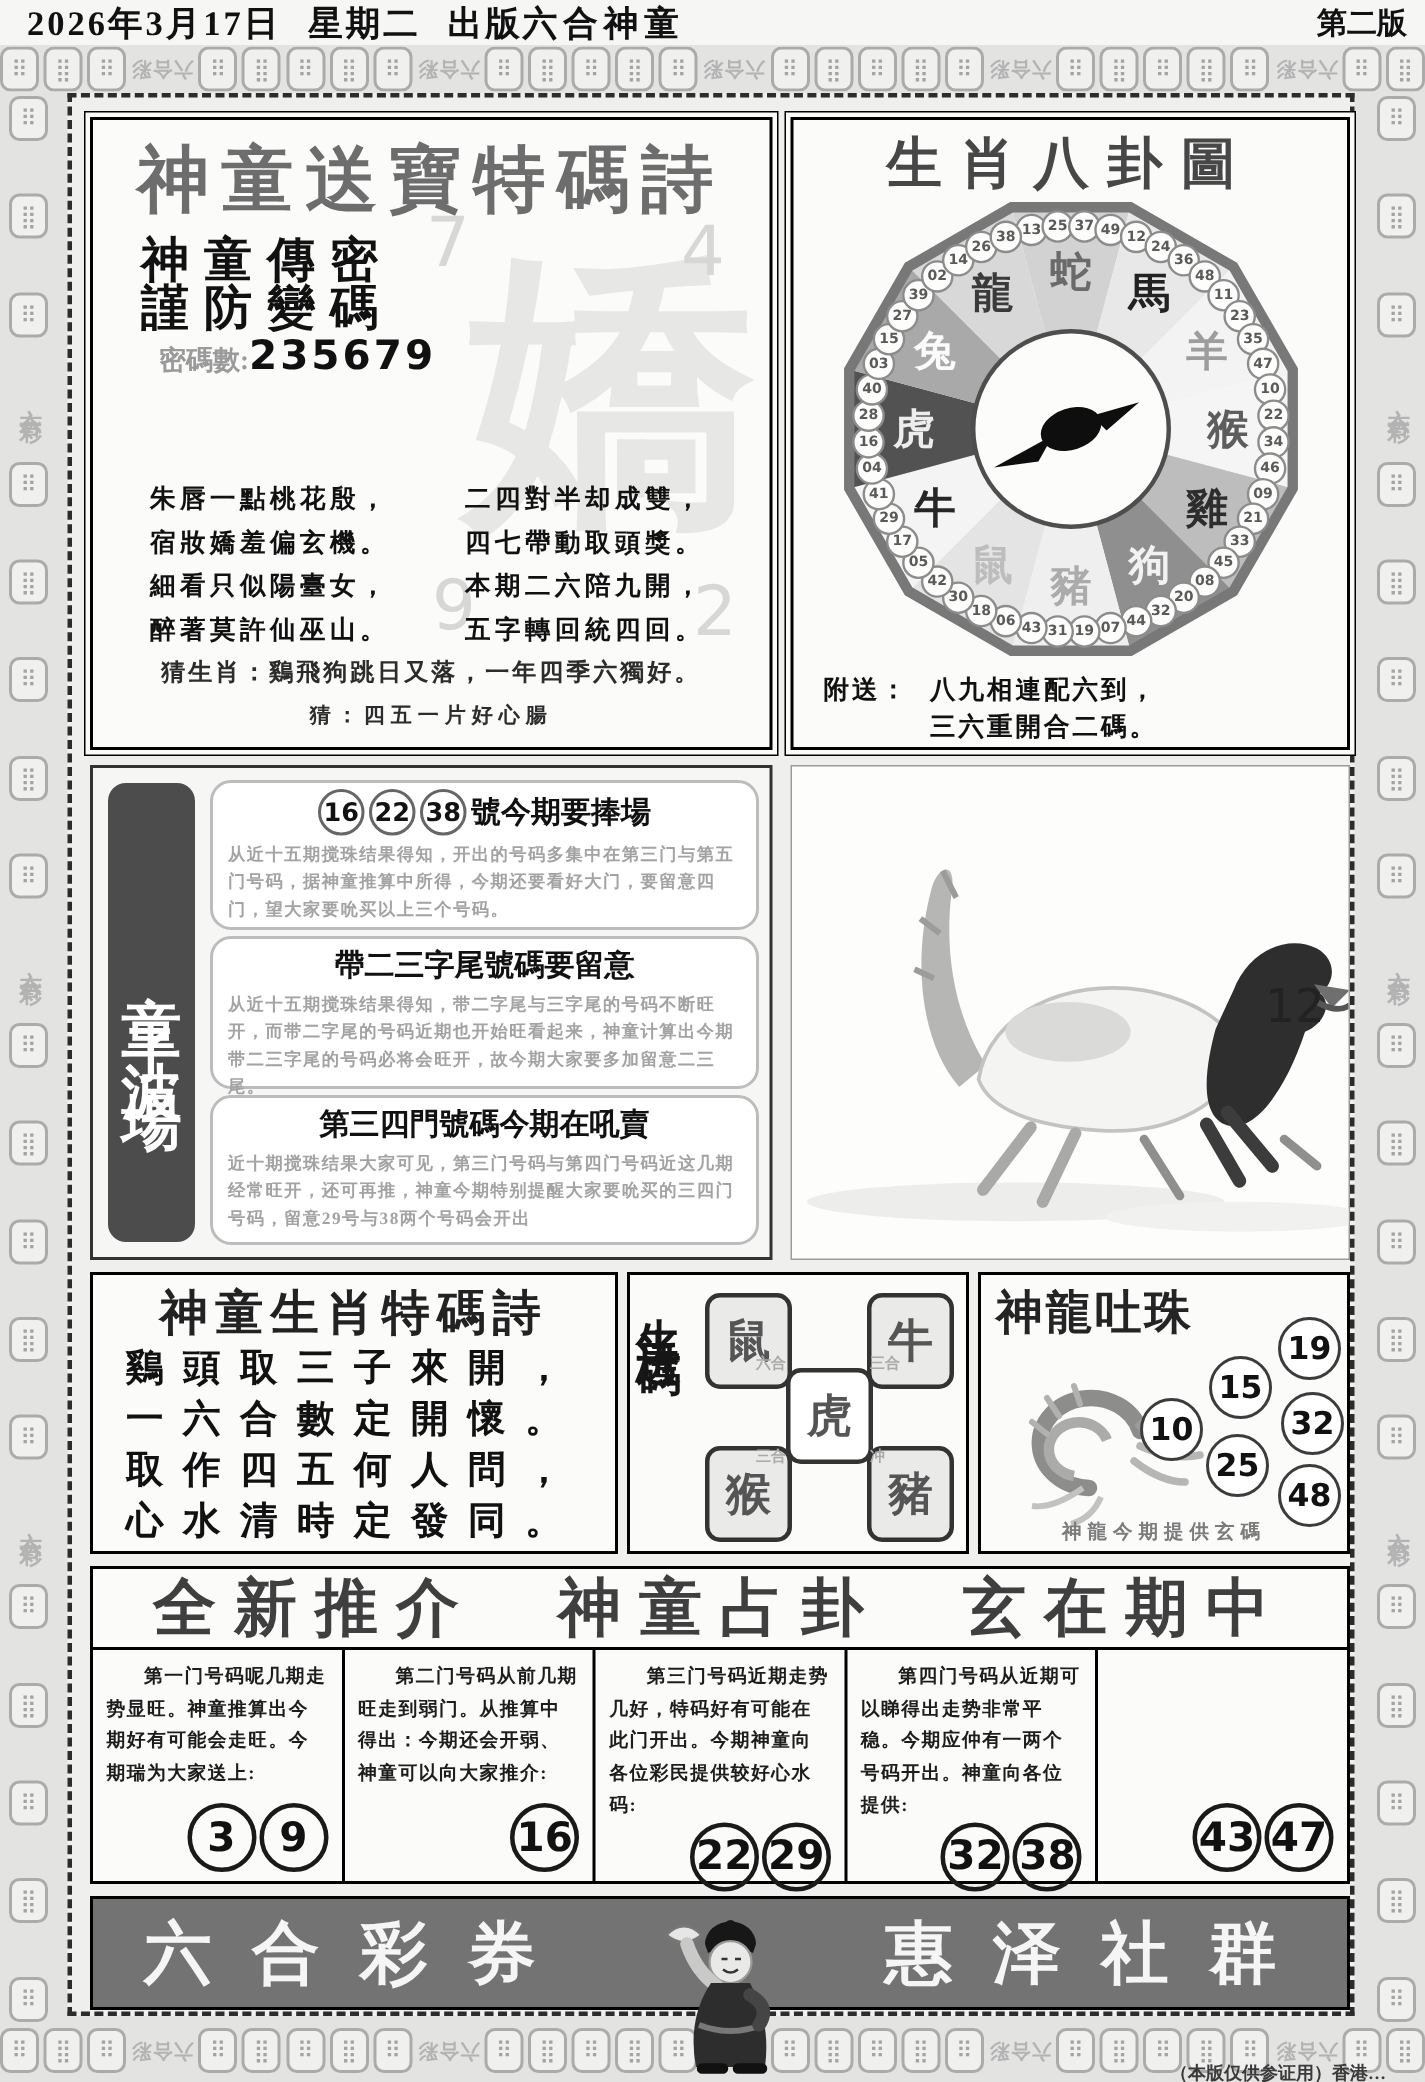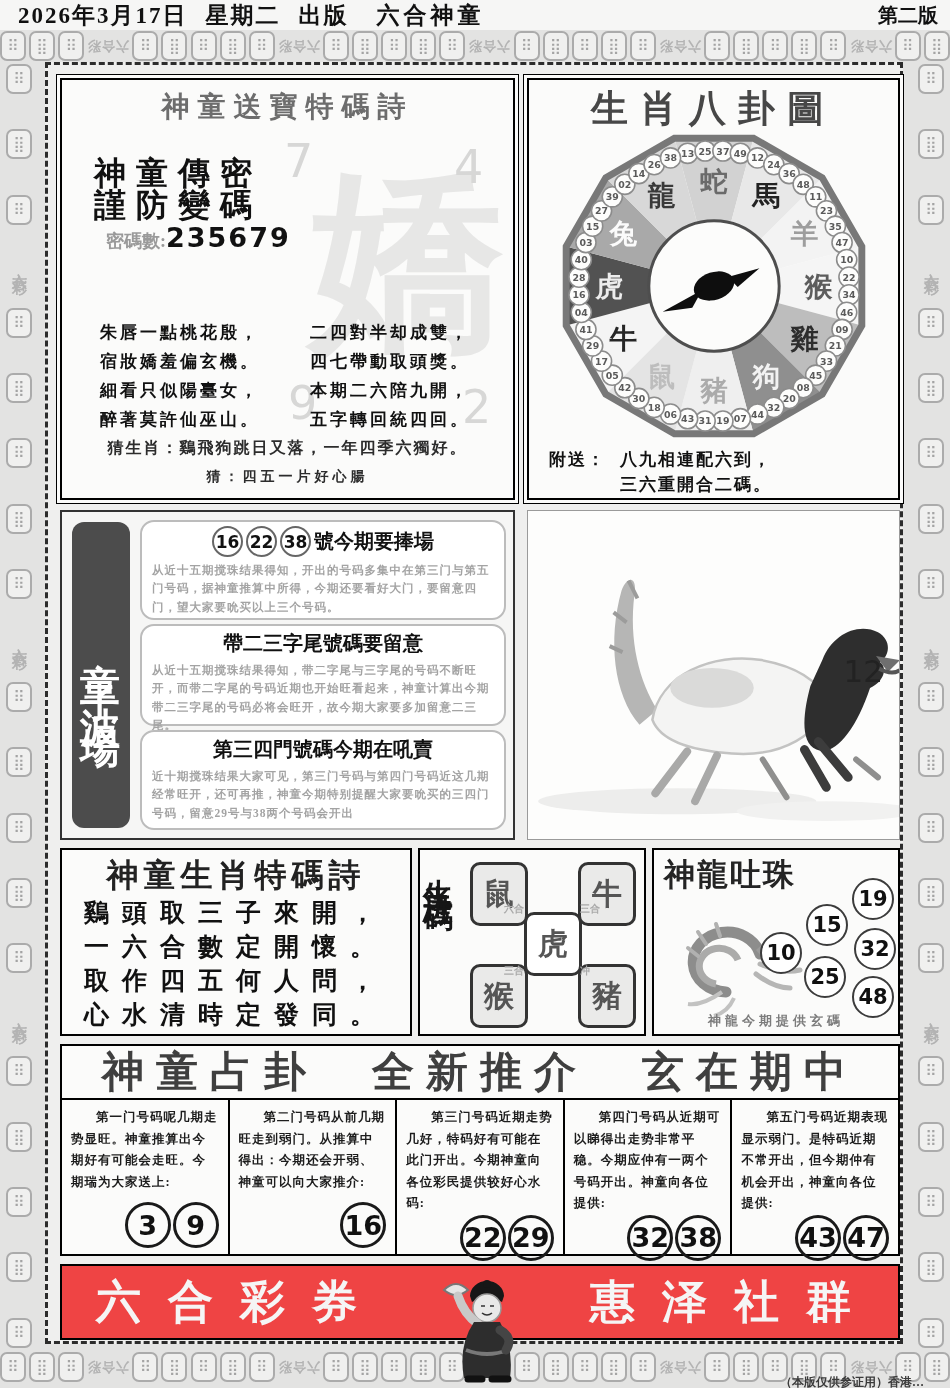--- a/index.html
+++ b/index.html
@@ -2,39 +2,39 @@
 <html><head>
 <meta charset="utf-8">
 <style>
   html,body{margin:0;padding:0;background:#c9c9c9;}
   .page{position:relative;width:950px;height:1388px;background:#e3e3e2;overflow:hidden;
         font-family:"Liberation Serif",serif;color:#111;}
   
   .header{position:absolute;left:0;top:0;width:950px;height:30px;background:#f6f6f5;
           display:flex;align-items:center;font-size:23px;font-weight:bold;}
   .header .h-left{margin-left:18px;letter-spacing:2px;}
-  .header .h-mast{margin-left:28px;font-family:Liberation Mono, monospace;letter-spacing:4px;}
+  .header .h-mast{font-family:Liberation Mono, monospace;letter-spacing:4px;}
   .header .h-right{margin-left:auto;margin-right:12px;font-size:20px;}
   
   .strip{position:absolute;display:flex;align-items:center;justify-content:space-between;overflow:hidden;}
   .strip.h{flex-direction:row;}
   .strip.v{flex-direction:column;}
   .dice{display:inline-flex;align-items:center;justify-content:center;width:22px;height:26px;
         border:2px solid #ababab;border-radius:7px;color:#a4a4a4;font-size:15px;flex:0 0 auto;
         font-family:"DejaVu Sans",sans-serif;background:#f0f0ef;}
   .blabel{color:#b3b3b3;font-size:13px;font-weight:bold;letter-spacing:1px;flex:0 0 auto;
           transform:rotate(180deg);white-space:nowrap;}
   .vlabel{writing-mode:vertical-rl;text-orientation:upright;transform:none;letter-spacing:4px;font-size:15px;}
   
   .main-box{position:absolute;left:45px;top:62px;width:858px;height:1282px;
             border:3px dashed #2c2c2c;background:#efefee;box-sizing:border-box;}
   .panel{position:absolute;background:#fbfbfa;border:2px solid #000;box-sizing:border-box;}
   .double{box-shadow:0 0 0 3px #fbfbfa,0 0 0 4px #000;}
   
-  .tp-title{position:absolute;left:0;top:8px;width:100%;text-align:center;font-size:28px;font-weight:bold;
+  .tp-title{position:absolute;left:0;top:8px;width:100%;text-align:center;font-size:48px;font-weight:bold;
             color:#6d6d6d;letter-spacing:8px;}
   .tp-sub{position:absolute;left:32px;font-size:32px;font-weight:bold;letter-spacing:10px;}
   .tp-code-row{position:absolute;left:44px;top:142px;display:flex;align-items:baseline;}
   .tp-code-label{font-size:18px;color:#9a9a9a;font-weight:bold;}
   .tp-code{font-size:27px;font-weight:bold;font-family:"DejaVu Sans",sans-serif;letter-spacing:2px;}
   .wm-num{position:absolute;font-size:46px;color:#d7d7d6;font-family:"DejaVu Sans",sans-serif;}
   .wm-char{position:absolute;left:248px;top:86px;font-size:195px;color:#e7e7e6;font-weight:bold;line-height:1;}
   .tp-verses{position:absolute;top:238px;font-size:17px;font-weight:bold;letter-spacing:3px;line-height:29px;}
   .tp-hint{position:absolute;width:100%;text-align:center;font-weight:bold;color:#2c2c2c;}
   
@@ -82,21 +82,21 @@
             font-family:"Liberation Sans",sans-serif;}
   .rec-cols{display:flex;height:156px;}
   .rec-col{flex:1;border-right:2px solid #000;padding:7px 9px 5px 9px;display:flex;flex-direction:column;
            box-sizing:border-box;}
   .rec-col:last-child{border-right:none;}
   .rec-text{font-size:12.5px;font-weight:bold;line-height:1.72;letter-spacing:1px;color:#1d1d1d;text-indent:2em;}
   .rec-nums{margin-top:auto;display:flex;justify-content:flex-end;gap:2px;padding-bottom:3px;}
   .rec-ball{width:40px;height:40px;border:3px solid #1a1a1a;border-radius:50%;display:flex;align-items:center;
             justify-content:center;font-size:27px;font-weight:bold;font-family:"DejaVu Sans",sans-serif;}
   
-  .banner{position:absolute;left:60px;top:1264px;width:840px;height:76px;background:#ef4444;border:2px solid #000;
+  .banner{position:absolute;left:60px;top:1264px;width:840px;height:76px;background:#737373;border:2px solid #000;
           display:flex;align-items:center;box-sizing:border-box;}
   .banner .bn-left{margin-left:34px;}
   .banner .bn-right{margin-left:auto;margin-right:20px;}
   .bn-text{color:#f5f5f5;font-size:45px;font-weight:bold;letter-spacing:27px;
            font-family:"Liberation Sans",sans-serif;white-space:nowrap;}
   .boy{position:absolute;left:430px;top:1276px;z-index:6;}
   .footer-note{position:absolute;right:26px;top:1374px;font-size:12px;color:#3a3a3a;font-weight:bold;z-index:7;}
 </style>
 </head>
 <body>
@@ -484,22 +484,22 @@
         <div class="dr-ball" style="left:106px;top:82px;">10</div>
         <div class="dr-ball" style="left:200px;top:78px;">32</div>
         <div class="dr-ball" style="left:150px;top:106px;">25</div>
         <div class="dr-ball" style="left:198px;top:126px;">48</div>
       </div>
     <div class="dr-cap">神龍今期提供玄碼</div>
   </div>
 
   <div class="panel" style="left:60px;top:1044px;width:840px;height:212px;">
     <div id="rec-header" class="rec-head">
+        <span>全新推介</span>
         <span>神童占卦</span>
-        <span>全新推介</span>
         <span>玄在期中</span>
       </div>
     <div id="rec-cols" class="rec-cols">
         <div class="rec-col">
               <div class="rec-text">第一门号码呢几期走势显旺。神童推算出今期好有可能会走旺。今期瑞为大家送上:</div>
               <div class="rec-nums">
             <span class="rec-ball">3</span>
             <span class="rec-ball">9</span>
           </div>
             </div>
@@ -517,21 +517,20 @@
           </div>
             </div>
         <div class="rec-col">
               <div class="rec-text">第四门号码从近期可以睇得出走势非常平稳。今期应仲有一两个号码开出。神童向各位提供:</div>
               <div class="rec-nums">
             <span class="rec-ball">32</span>
             <span class="rec-ball">38</span>
           </div>
             </div>
         <div class="rec-col">
-              <div class="rec-text">第五门号码近期表现显示弱门。是特码近期不常开出，但今期仲有机会开出，神童向各位提供:</div>
               <div class="rec-nums">
             <span class="rec-ball">43</span>
             <span class="rec-ball">47</span>
           </div>
             </div>
       </div>
   </div>
 
   <div class="banner">
     <span class="bn-text bn-left">六合彩券</span>

